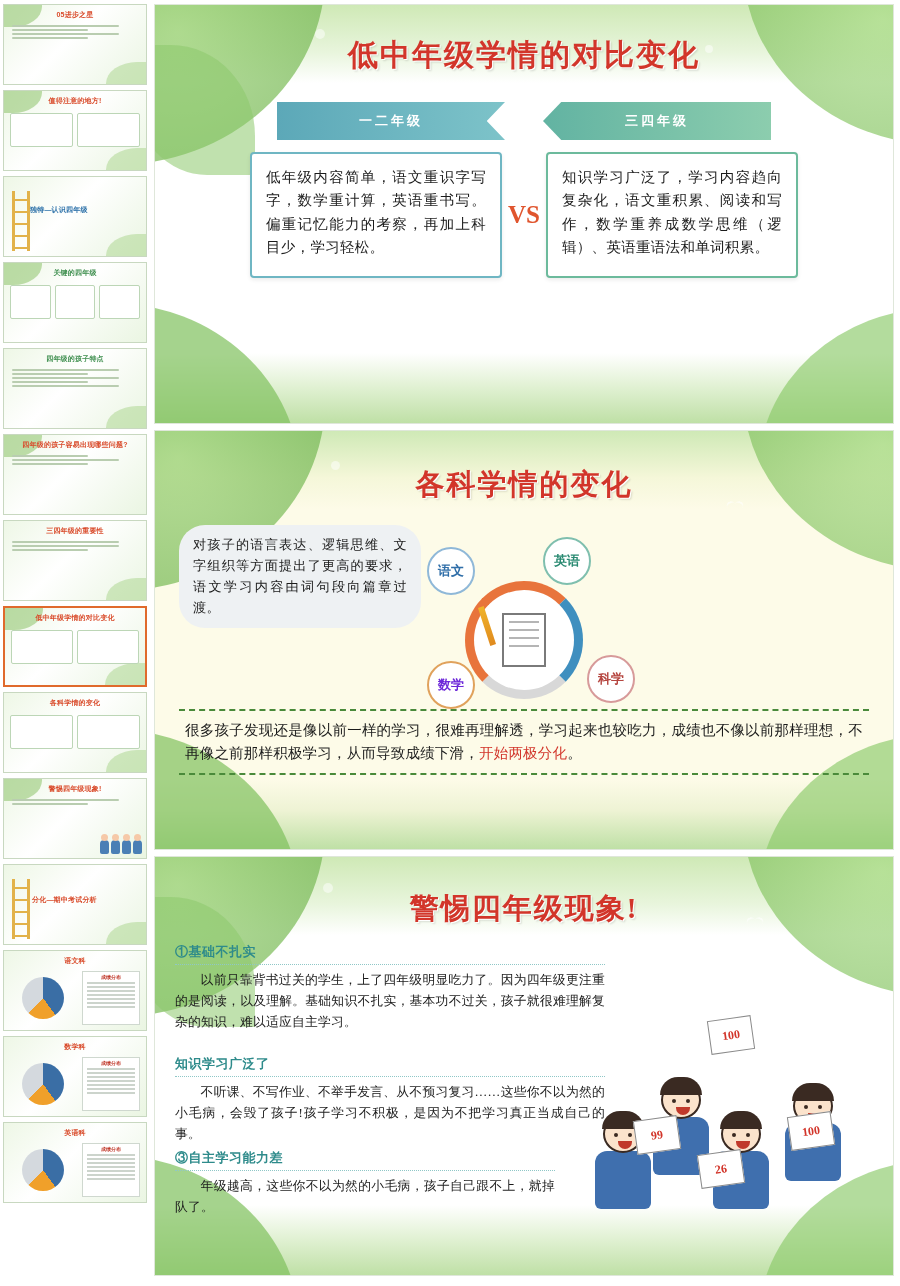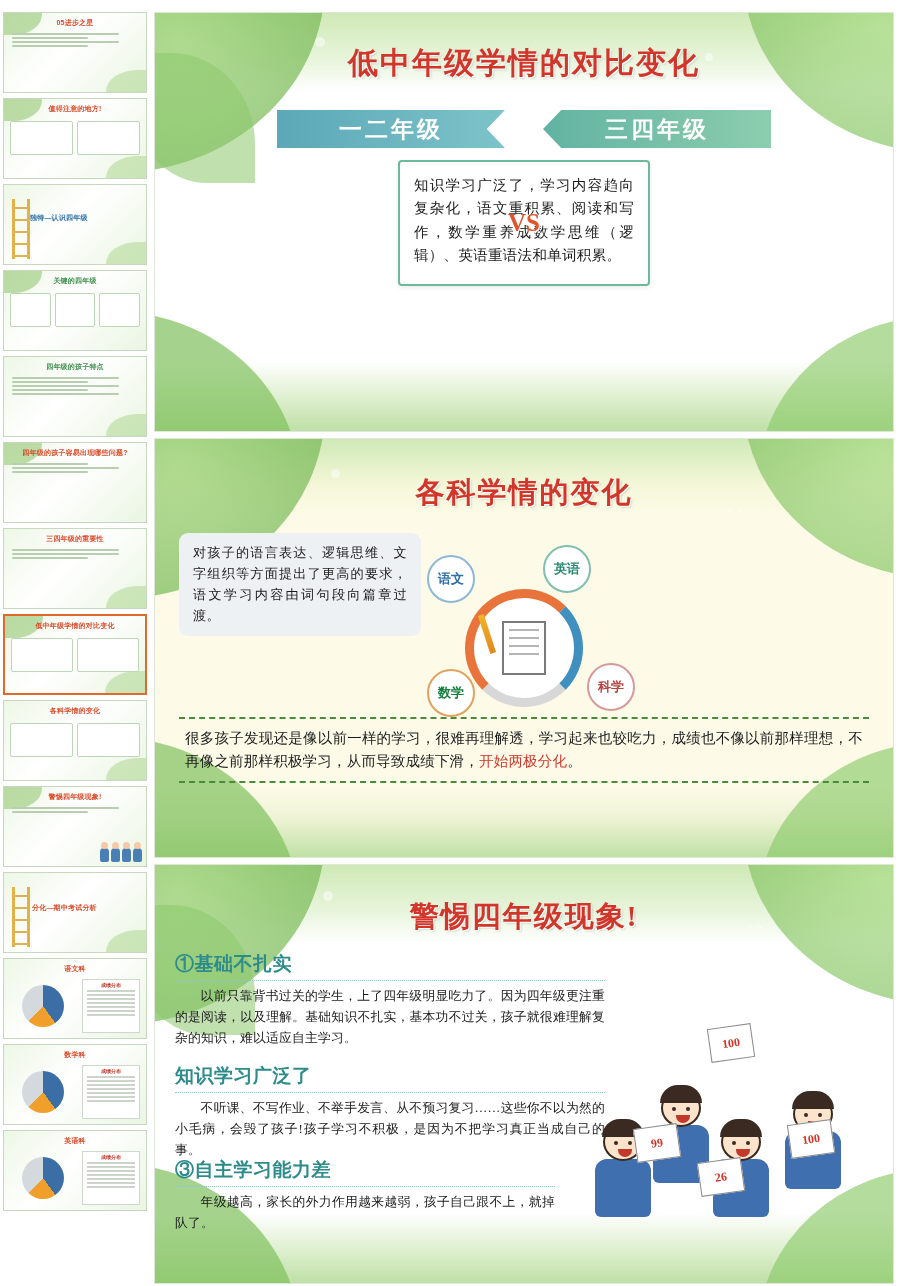--- a/index.html
+++ b/index.html
@@ -2,21 +2,21 @@
 <html><head>
 <meta charset="utf-8">
 <style>
   * { box-sizing: border-box; margin: 0; padding: 0; }
   body {
     width: 900px; height: 1286px;
     font-family: "Liberation Sans", sans-serif;
     background: #ffffff;
     overflow: hidden;
   }
-  .page { position: relative; width: 900px; height: 1076px; display: flex; margin-top: 8px; }
+  .page { position: relative; width: 900px; height: 1076px; display: flex; }
 
   
   .sidebar {
     width: 152px; height: 1286px;
     background: #ffffff;
     padding: 4px 3px;
     display: flex; flex-direction: column; gap: 5px;
     flex-shrink: 0;
   }
   .thumb {
@@ -186,21 +186,21 @@
 
   
   .s1-banners {
     display: flex; justify-content: center; gap: 38px;
     margin-top: 26px;
   }
   .ribbon {
     position: relative;
     width: 228px; height: 38px;
     display: flex; align-items: center; justify-content: center;
-    color: #ffffff; font-size: 23px; font-weight: bold;
+    color: #ffffff; font-size: 13px; font-weight: bold;
     font-family: "Liberation Serif", serif;
     letter-spacing: 3px;
   }
   .ribbon.left {
     background: linear-gradient(90deg, #5ca8b8, #7dc3c9);
     clip-path: polygon(0 0, 100% 0, 92% 50%, 100% 100%, 0 100%);
   }
   .ribbon.right {
     background: linear-gradient(90deg, #62b3a2, #8ccdae);
     clip-path: polygon(8% 0, 100% 0, 100% 100%, 8% 100%, 0 50%);
@@ -230,42 +230,42 @@
     font-size: 25px; font-weight: bold; color: #e0552e;
     font-family: "Liberation Serif", serif;
     text-shadow: 1px 1px 0 #fff;
   }
 
   
   .s2-wrap { position: relative; margin-top: 10px; height: 268px; }
   .bubble {
     position: absolute;
     background: #eef1f3;
-    border-radius: 9px;
+    border-radius: 26px;
     padding: 10px 14px;
     font-family: "Liberation Serif", serif;
     font-size: 13.2px; line-height: 1.58; color: #1b1b1b;
     text-align: justify;
     letter-spacing: .2px;
   }
   .bub-1 { left: 8px; top: 10px; width: 242px; }
   .bub-2 { left: 8px; top: 118px; width: 242px; }
   .bub-3 { right: 8px; top: 6px; width: 268px; }
   .bub-4 { right: 8px; top: 126px; width: 222px; }
   .tag {
     position: absolute;
     width: 48px; height: 48px; border-radius: 50%;
     background: #ffffff; border: 2px solid #8fb8d8;
     display: flex; align-items: center; justify-content: center;
     font-family: "Liberation Serif", serif;
     font-size: 13px; font-weight: bold; color: #2f6ea8;
     letter-spacing: 0;
   }
   .tag.t1 { left: 256px; top: 32px; border-color: #8fb8d8; color: #2f6ea8; }
-  .tag.t2 { left: 256px; top: 146px; border-color: #e0a25c; color: #15803d; }
+  .tag.t2 { left: 256px; top: 146px; border-color: #e0a25c; color: #6d28d9; }
   .tag.t3 { right: 286px; top: 22px; border-color: #7fbfae; color: #2a8a72; }
   .tag.t4 { right: 242px; top: 140px; border-color: #d79a9a; color: #b5453f; text-align: right; }
   .center-art {
     position: absolute; left: 50%; top: 66px; transform: translateX(-50%);
     width: 118px; height: 118px; border-radius: 50%;
     background: #ffffff;
     border: 9px solid #e8743c;
     border-right-color: #3f8fbf;
     border-bottom-color: #d8d8d8;
     display: flex; align-items: center; justify-content: center;
@@ -290,21 +290,21 @@
     font-size: 14.5px; line-height: 1.6; color: #1b1b1b;
     text-align: justify; letter-spacing: .2px;
   }
   .hl { color: #d2352a; }
 
   
   .s3-body { position: relative; margin-top: 14px; height: 268px; }
   .item { position: absolute; width: 430px; }
   .item .ih {
     font-family: Liberation Sans, sans-serif;
-    font-size: 19px; font-weight: bold; color: #2e8b8b;
+    font-size: 13px; font-weight: bold; color: #2e8b8b;
     letter-spacing: .5px; margin-bottom: 3px;
   }
   .item .rule {
     border-bottom: 1.5px dotted #8fc7c7; margin-bottom: 5px;
   }
   .item .ip {
     font-family: "Liberation Serif", serif;
     font-size: 12.8px; line-height: 1.65; color: #1b1b1b;
     text-align: justify; text-indent: 2em; letter-spacing: .2px;
   }
@@ -550,20 +550,21 @@
         <div class="bird" style="right:120px;top:96px"></div>
         <div class="bird" style="right:86px;top:118px"></div>
       </div>
       <div class="inner">
         <div class="slide-title">低中年级学情的对比变化</div>
         <div class="s1-banners">
           <div class="ribbon left">一二年级</div>
           <div class="ribbon right">三四年级</div>
         </div>
         <div class="s1-cards">
+          <div class="card">低年级内容简单，语文重识字写字，数学重计算，英语重书写。偏重记忆能力的考察，再加上科目少，学习轻松。</div>
           <div class="vs">VS</div>
           <div class="card green">知识学习广泛了，学习内容趋向复杂化，语文重积累、阅读和写作，数学重养成数学思维（逻辑）、英语重语法和单词积累。</div>
         </div>
       </div>
     </div>
 
     <div class="slide">
       <div class="sbg">
         <div class="base" style="background:#fdfbe8"></div>
         <div class="topband" style="background:linear-gradient(180deg,#cfe9b6 0%,#f5f7d9 60%,rgba(253,251,232,0) 100%)"></div>
@@ -631,21 +632,21 @@
 
           <div class="item it2">
             <div class="ih">知识学习广泛了</div>
             <div class="rule"></div>
             <div class="ip">不听课、不写作业、不举手发言、从不预习复习……这些你不以为然的小毛病，会毁了孩子!孩子学习不积极，是因为不把学习真正当成自己的事。</div>
           </div>
 
           <div class="item it3">
             <div class="ih">③自主学习能力差</div>
             <div class="rule"></div>
-            <div class="ip">年级越高，家长的外力作用越来越弱，孩子自己跟不上，就掉队了。</div>
+            <div class="ip">年级越高，这些你不以为然的小毛病，孩子自己跟不上，就掉队了。</div>
           </div>
 
           <div class="kids-art">
             <div class="kid k1">
               <div class="head">
                   <div class="eye l"></div>
                   <div class="eye r"></div>
                   <div class="mouth"></div>
                 </div>
               <div class="body"></div>

